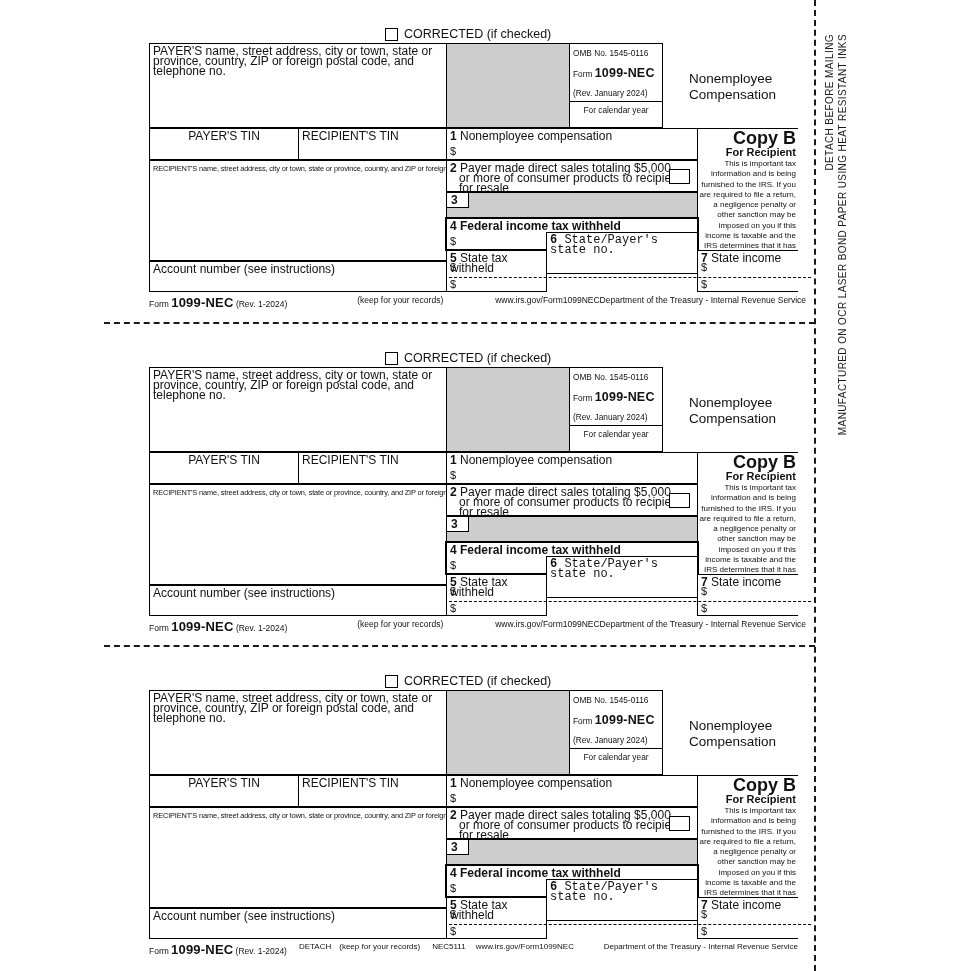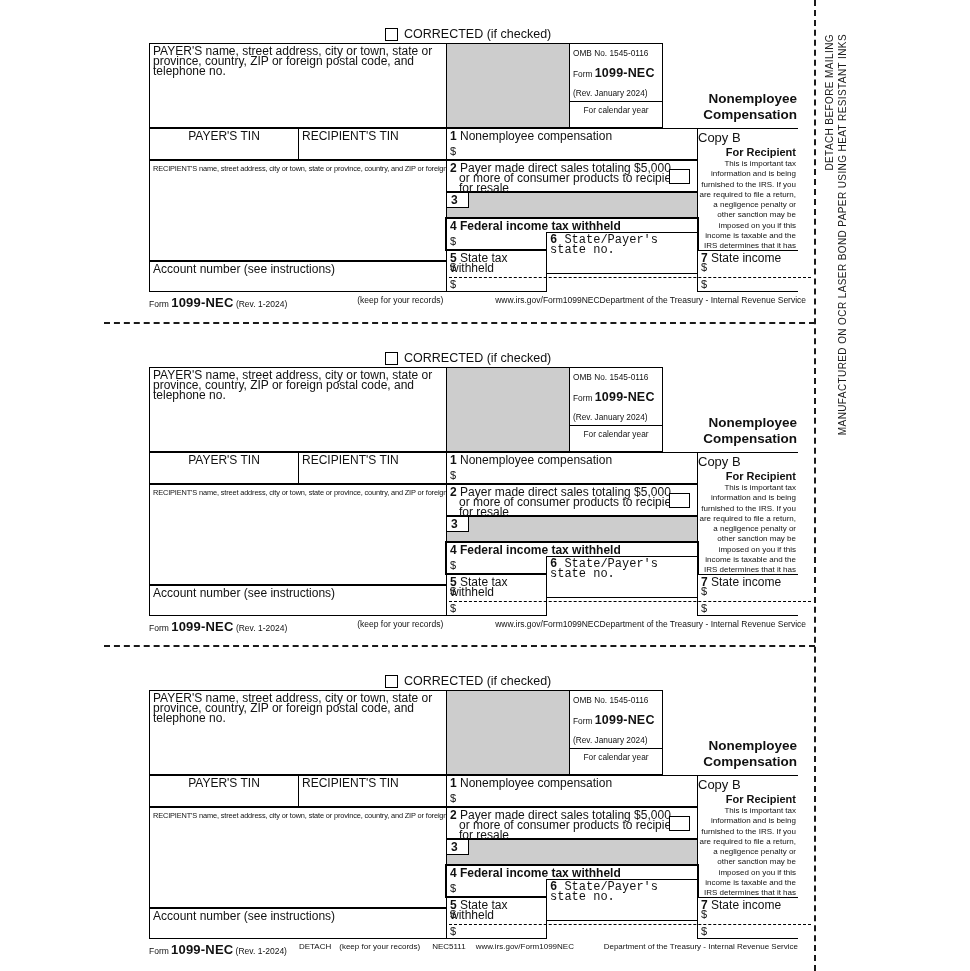--- a/index.html
+++ b/index.html
@@ -29,29 +29,29 @@
   .payer-box{left:0;top:16px;width:298px;height:85px;}
   .payer-box .lbl{width:288px;}
   .gray-box{left:297px;top:16px;width:124px;height:85px;background:#cdcdcd;}
   .omb-box{left:420px;top:16px;width:94px;height:85px;padding:0;}
   .omb-top{box-sizing:border-box;height:58px;border-bottom:1.3px solid #000;display:flex;flex-direction:column;justify-content:space-between;padding:4px 3px 3px 3px;text-align:left;}
   .omb-line{font-size:8.3px;white-space:nowrap;}
   .omb-form{font-size:8.3px;white-space:nowrap;}
   .omb-form b{font-size:12.5px;letter-spacing:.2px;}
   .omb-cal{font-size:8.3px;text-align:center;padding-top:3px;}
 
-  .main-title{left:540px;top:44px;width:108px;height:36px;text-align:right;font-weight:bold;font-size:13.5px;line-height:16px;margin-top:20px;}
+  .main-title{left:540px;top:44px;width:108px;height:36px;text-align:left;font-weight:normal;font-size:13.5px;line-height:16px;}
 
   .tin-payer{left:0;top:101px;width:150px;height:32px;text-align:center;}
   .tin-recipient{left:149px;top:101px;width:149px;height:32px;}
   .box1{left:297px;top:101px;width:252px;height:32px;}
   .box1 .dollar{top:17px;}
 
   .copyb-col{left:548px;top:101px;width:101px;height:122px;border:none;border-top:1.4px solid #000;border-left:1.4px solid #000;background:#fff;}
-  .copyb-title{font-size:13px;font-weight:normal;padding:2px 2px 0 0;line-height:14px;}
+  .copyb-title{font-size:18px;font-weight:bold;text-align:right;padding:2px 2px 0 0;line-height:14px;}
   .copyb-sub{font-size:11px;font-weight:bold;text-align:right;padding:1px 2px 0 0;line-height:12px;}
   .copyb-note{font-size:8px;line-height:10.3px;text-align:right;padding:1px 2px 0 0;}
 
   .recipient-box{left:0;top:133px;width:298px;height:101px;}
   .recipient-box .lbl{font-size:7.4px;letter-spacing:-.15px;white-space:nowrap;padding-top:3px;}
 
   .box2{left:297px;top:133px;width:252px;height:32px;}
   .box2 .lbl{width:225px;padding-left:12px;text-indent:-9px;}
   .box2 .checkbox{position:absolute;right:7px;top:8px;width:21px;height:15px;border:1.4px solid #000;}
 

